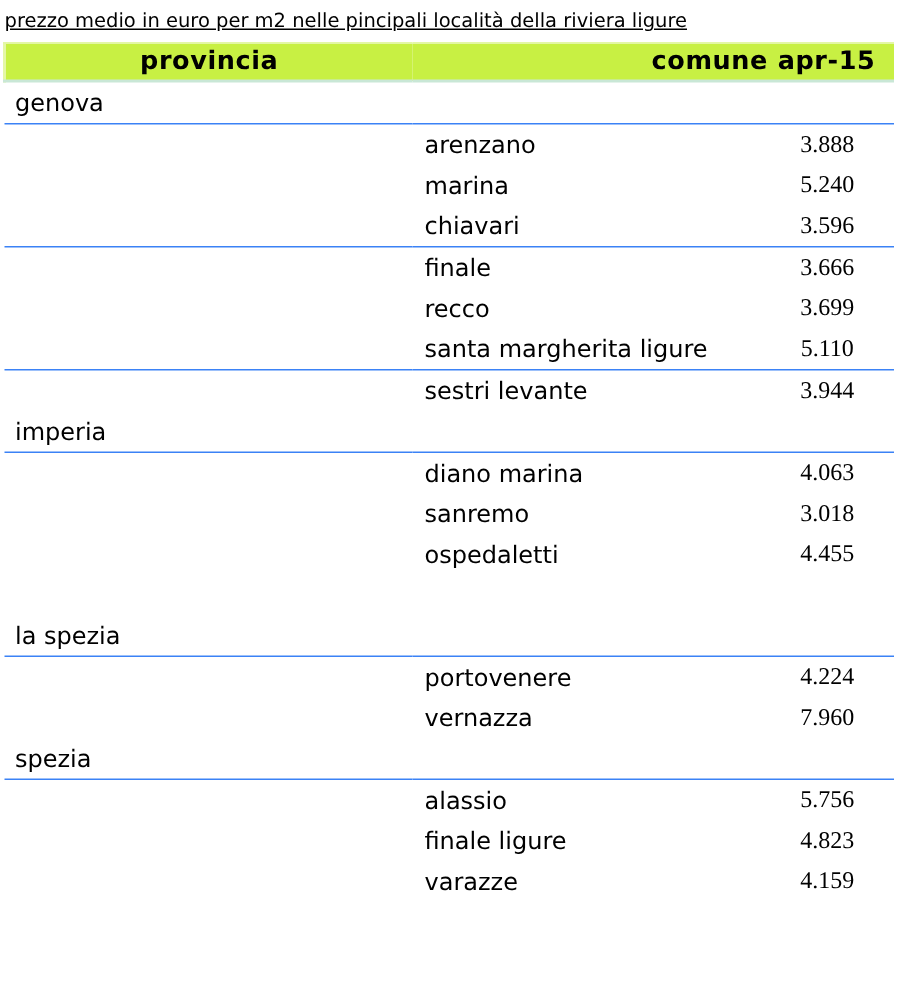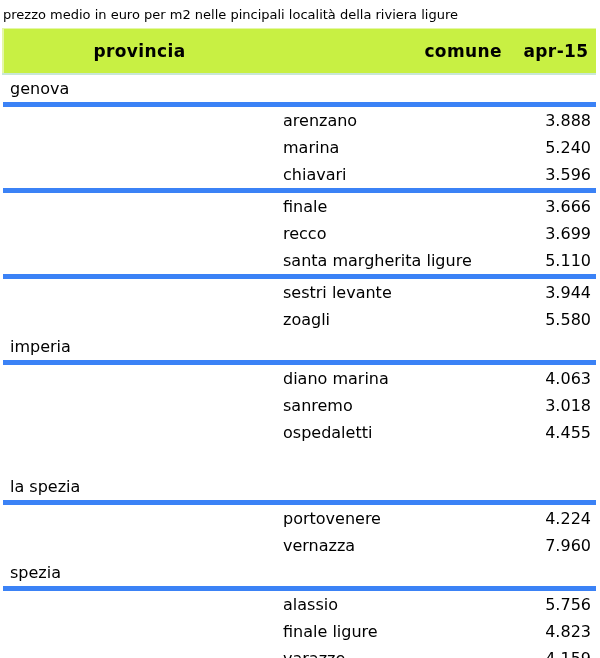--- a/index.html
+++ b/index.html
@@ -1,40 +1,40 @@
 <!DOCTYPE html>
 <html><head>
 <meta charset="utf-8">
 <style>
   html, body { margin: 0; padding: 0; background: #ffffff; }
   body {
     width: 600px; height: 658px; overflow: hidden;
     font-family: "DejaVu Sans", "Liberation Sans", sans-serif;
     color: #000000;
   }
-  .title-line { font-size: 13px; padding: 7px 0 6px 3px; white-space: nowrap; }
+  .title-line { font-size: 13px; padding: 7px 0 6px 3px; white-space: nowrap; text-decoration: underline; }
   table.price-table {
     border-collapse: collapse; table-layout: fixed;
     width: 593px; margin-left: 2px;
   }
   col.c1 { width: 272px; } col.c2 { width: 237px; } col.c3 { width: 84px; }
   thead th {
     height: 24px; background: #c8f043;
     font-size: 17px; font-weight: bold; letter-spacing: 0.4px;
-    padding: 10px; border-top: 1px solid #e4f7a6; border-bottom: 2px solid #c9e7d6;
+    padding: 0; border-top: 1px solid #e4f7a6; border-bottom: 2px solid #c9e7d6;
   }
   thead th.h-prov { text-align: center; border-left: 2px solid #e4f7a6; }
   thead th.h-com  { text-align: right; }
   thead th.h-val  { text-align: center; padding-right: 6px; }
   tbody td { height: 27px; font-size: 16px; padding: 0; vertical-align: middle; }
   td.prov { padding-left: 7px; }
   td.com  { padding-left: 8px; }
-  td.val  { text-align: right; padding-right: 5px; }
+  td.val  { text-align: center; padding-right: 5px; font-family: Liberation Serif, serif; }
   tbody tr:first-child td { border-top: 1px solid #999999; }
-  tr.sep td { border-bottom: 5px solid #3b82f6; }
+  tr.sep td { border-bottom: 1px solid #3b82f6; }
 </style>
 </head>
 <body>
 
 <div class="page">
   <div class="title-line">prezzo medio in euro per m2 nelle pincipali località della riviera ligure</div>
 
   <table class="price-table">
     <colgroup>
         <col class="c1">
@@ -81,25 +81,20 @@
       </tr>
       <tr class="sep">
         <td class="prov"></td>
         <td class="com">santa margherita ligure</td>
         <td class="val">5.110</td>
       </tr>
       <tr>
         <td class="prov"></td>
         <td class="com">sestri levante</td>
         <td class="val">3.944</td>
-      </tr>
-      <tr>
-        <td class="prov"></td>
-        <td class="com">zoagli</td>
-        <td class="val">5.580</td>
       </tr>
       <tr class="sep">
         <td class="prov">imperia</td>
         <td class="com"></td>
         <td class="val"></td>
       </tr>
       <tr>
         <td class="prov"></td>
         <td class="com">diano marina</td>
         <td class="val">4.063</td>

